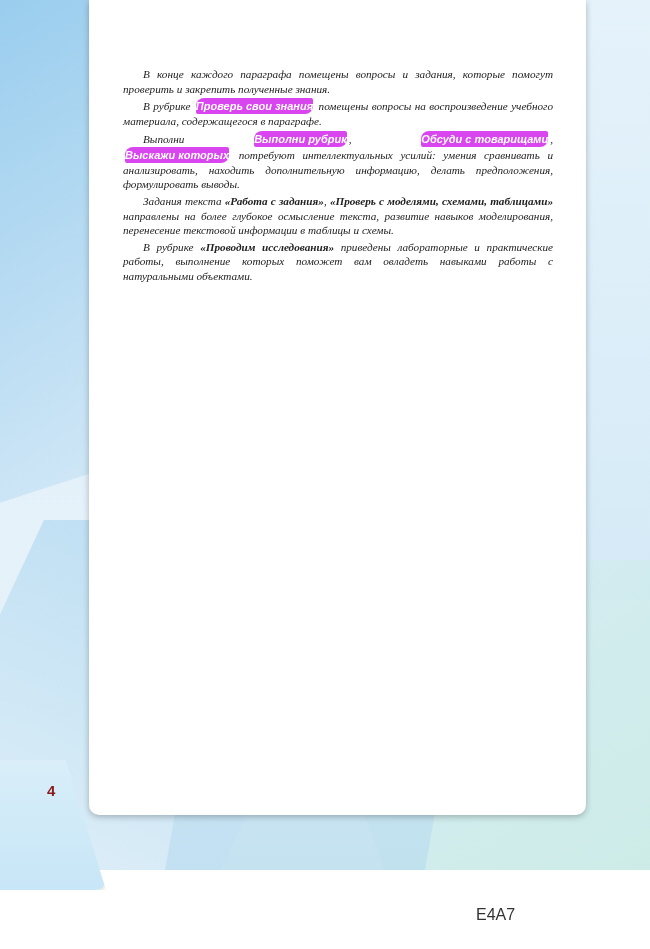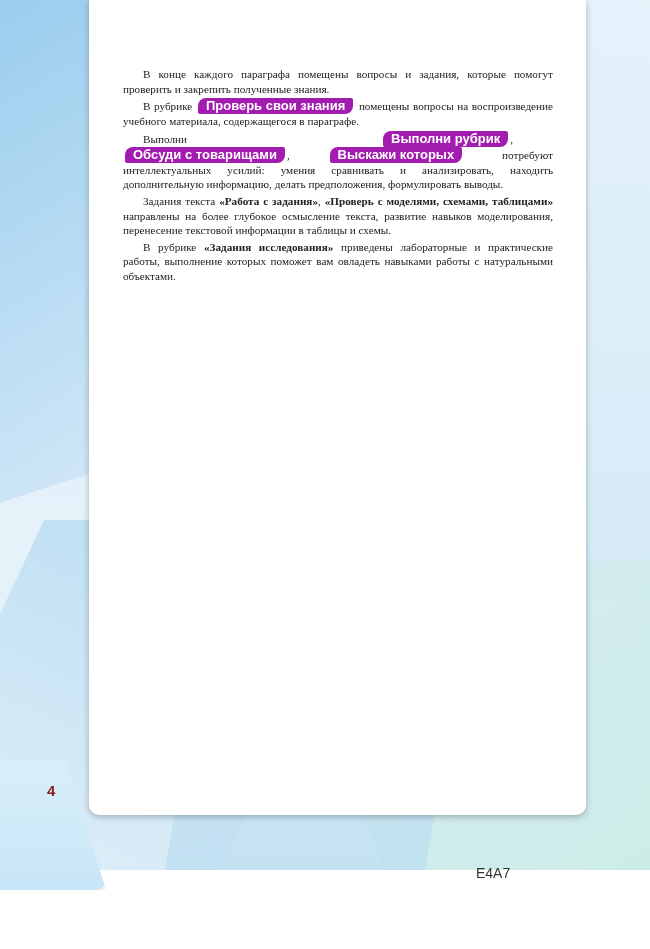--- a/index.html
+++ b/index.html
@@ -32,33 +32,34 @@
     }
     .sheet {
       position:absolute; left:89px; top:0; width:497px; height:815px;
       background:#ffffff; border-radius:0 0 10px 10px;
       box-shadow:0 2px 6px rgba(0,0,0,.25);
     }
     .content {
       position:absolute; left:123px; top:67px; width:430px;
       font-size:11.2px; line-height:14.6px; color:#222;
       text-align:justify;
+      font-style:italic;
     }
     .content p { margin:0 0 2px 0; text-indent:20px; }
     .content b { font-weight:bold; }
     .badge {
       display:inline-block; font-family:"Liberation Sans", sans-serif; font-weight:bold;
-      font-size:13px; color:#ffffff; background:#a21caf;
-      border-radius:8px 2px 8px 2px; padding:1px 8px; line-height:14px; text-indent:0;
+      font-size:11px; color:#ffffff; background:#d946ef;
+      border-radius:8px 2px 8px 2px; padding:1px 0; line-height:14px; text-indent:0;
       margin:0 2px;
     }
     .gap { display:inline-block; width:40px; }
     .footer-code {
-      position:absolute; left:476px; top:865px;
-      font-family:"Liberation Sans", sans-serif; font-size:14px; color:#333;
+      position:absolute; left:476px; top:906px;
+      font-family:"Liberation Sans", sans-serif; font-size:16px; color:#333;
     }
   </style>
 </head>
 <body>
 
 <div class="bg">
   <div class="shape s1"></div>
   <div class="shape s4"></div>
   <div class="shape s2"></div>
   <div class="shape s3"></div>
@@ -89,18 +90,18 @@
 
   <p>
     <span>Задания текста</span>
     <b>«Работа с задания»</b><span>,</span>
     <b>«Проверь с моделями, схемами, таблицами»</b>
     <span>направлены на более глубокое осмысление текста, развитие навыков моделирования, перенесение текстовой информации в таблицы и схемы.</span>
   </p>
 
   <p>
     <span>В рубрике</span>
-    <b>«Задания исследования»</b>
+    <b>«Проводим исследования»</b>
     <span>приведены лабораторные и практические работы, выполнение которых поможет вам овладеть навыками работы с натуральными объектами.</span>
   </p>
 </div>
 
 <div class="footer-code">E4A7</div>
 
 </body></html>

